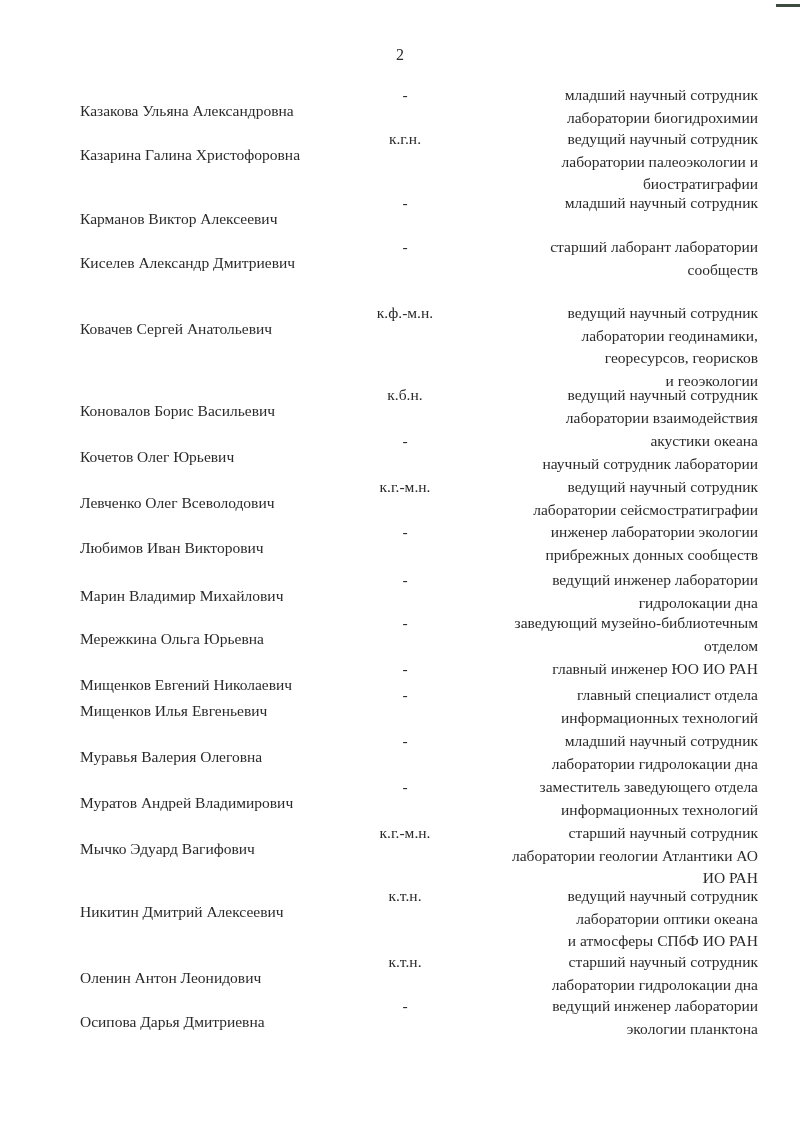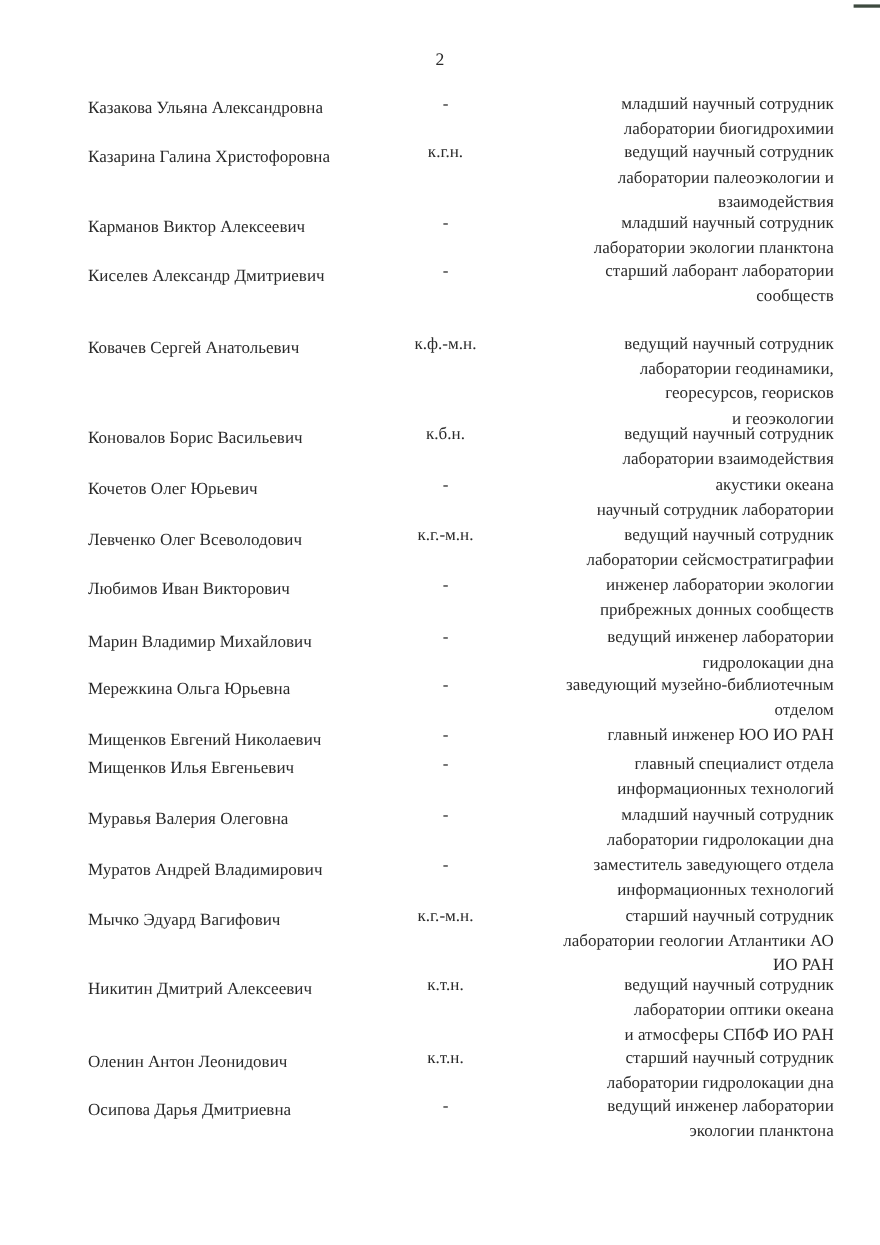--- a/index.html
+++ b/index.html
@@ -10,21 +10,21 @@
     color: #2a2a2a;
   }
   .page-number {
     position: absolute; top: 46px; left: 0; width: 800px;
     text-align: center; font-size: 16px;
   }
   .corner-mark {
     position: absolute; top: 4px; right: 0; width: 24px; height: 3px; background: #3d4a3f;
   }
   .row { position: absolute; left: 0; width: 800px; font-size: 15.5px; line-height: 22.5px; }
-  .name { position: absolute; left: 80px; top: 4px; white-space: nowrap; }
+  .name { position: absolute; left: 80px; top: 16px; white-space: nowrap; }
   .degree { position: absolute; left: 350px; width: 110px; top: 0; text-align: center; white-space: nowrap; }
   .position { position: absolute; left: 458px; top: 0; width: 300px; }
   .position span { display: block; white-space: nowrap; text-align: right; }
 </style>
 </head>
 <body>
 
 <div class="corner-mark"></div>
 <div class="page-number">2</div>
 <div id="list">
@@ -35,29 +35,28 @@
         <span>младший научный сотрудник</span>
         <span>лаборатории биогидрохимии</span>
       </div>
     </div>
     <div class="row" style="top: 128px;">
       <div class="name">Казарина Галина Христофоровна</div>
       <div class="degree">к.г.н.</div>
       <div class="position">
         <span>ведущий научный сотрудник</span>
         <span>лаборатории палеоэкологии и</span>
-        <span>взаимодействия</span>
+        <span>биостратиграфии</span>
       </div>
     </div>
     <div class="row" style="top: 192px;">
       <div class="name">Карманов Виктор Алексеевич</div>
       <div class="degree">-</div>
       <div class="position">
         <span>младший научный сотрудник</span>
-        <span>лаборатории экологии планктона</span>
       </div>
     </div>
     <div class="row" style="top: 236px;">
       <div class="name">Киселев Александр Дмитриевич</div>
       <div class="degree">-</div>
       <div class="position">
         <span>старший лаборант лаборатории</span>
         <span>сообществ</span>
       </div>
     </div>

